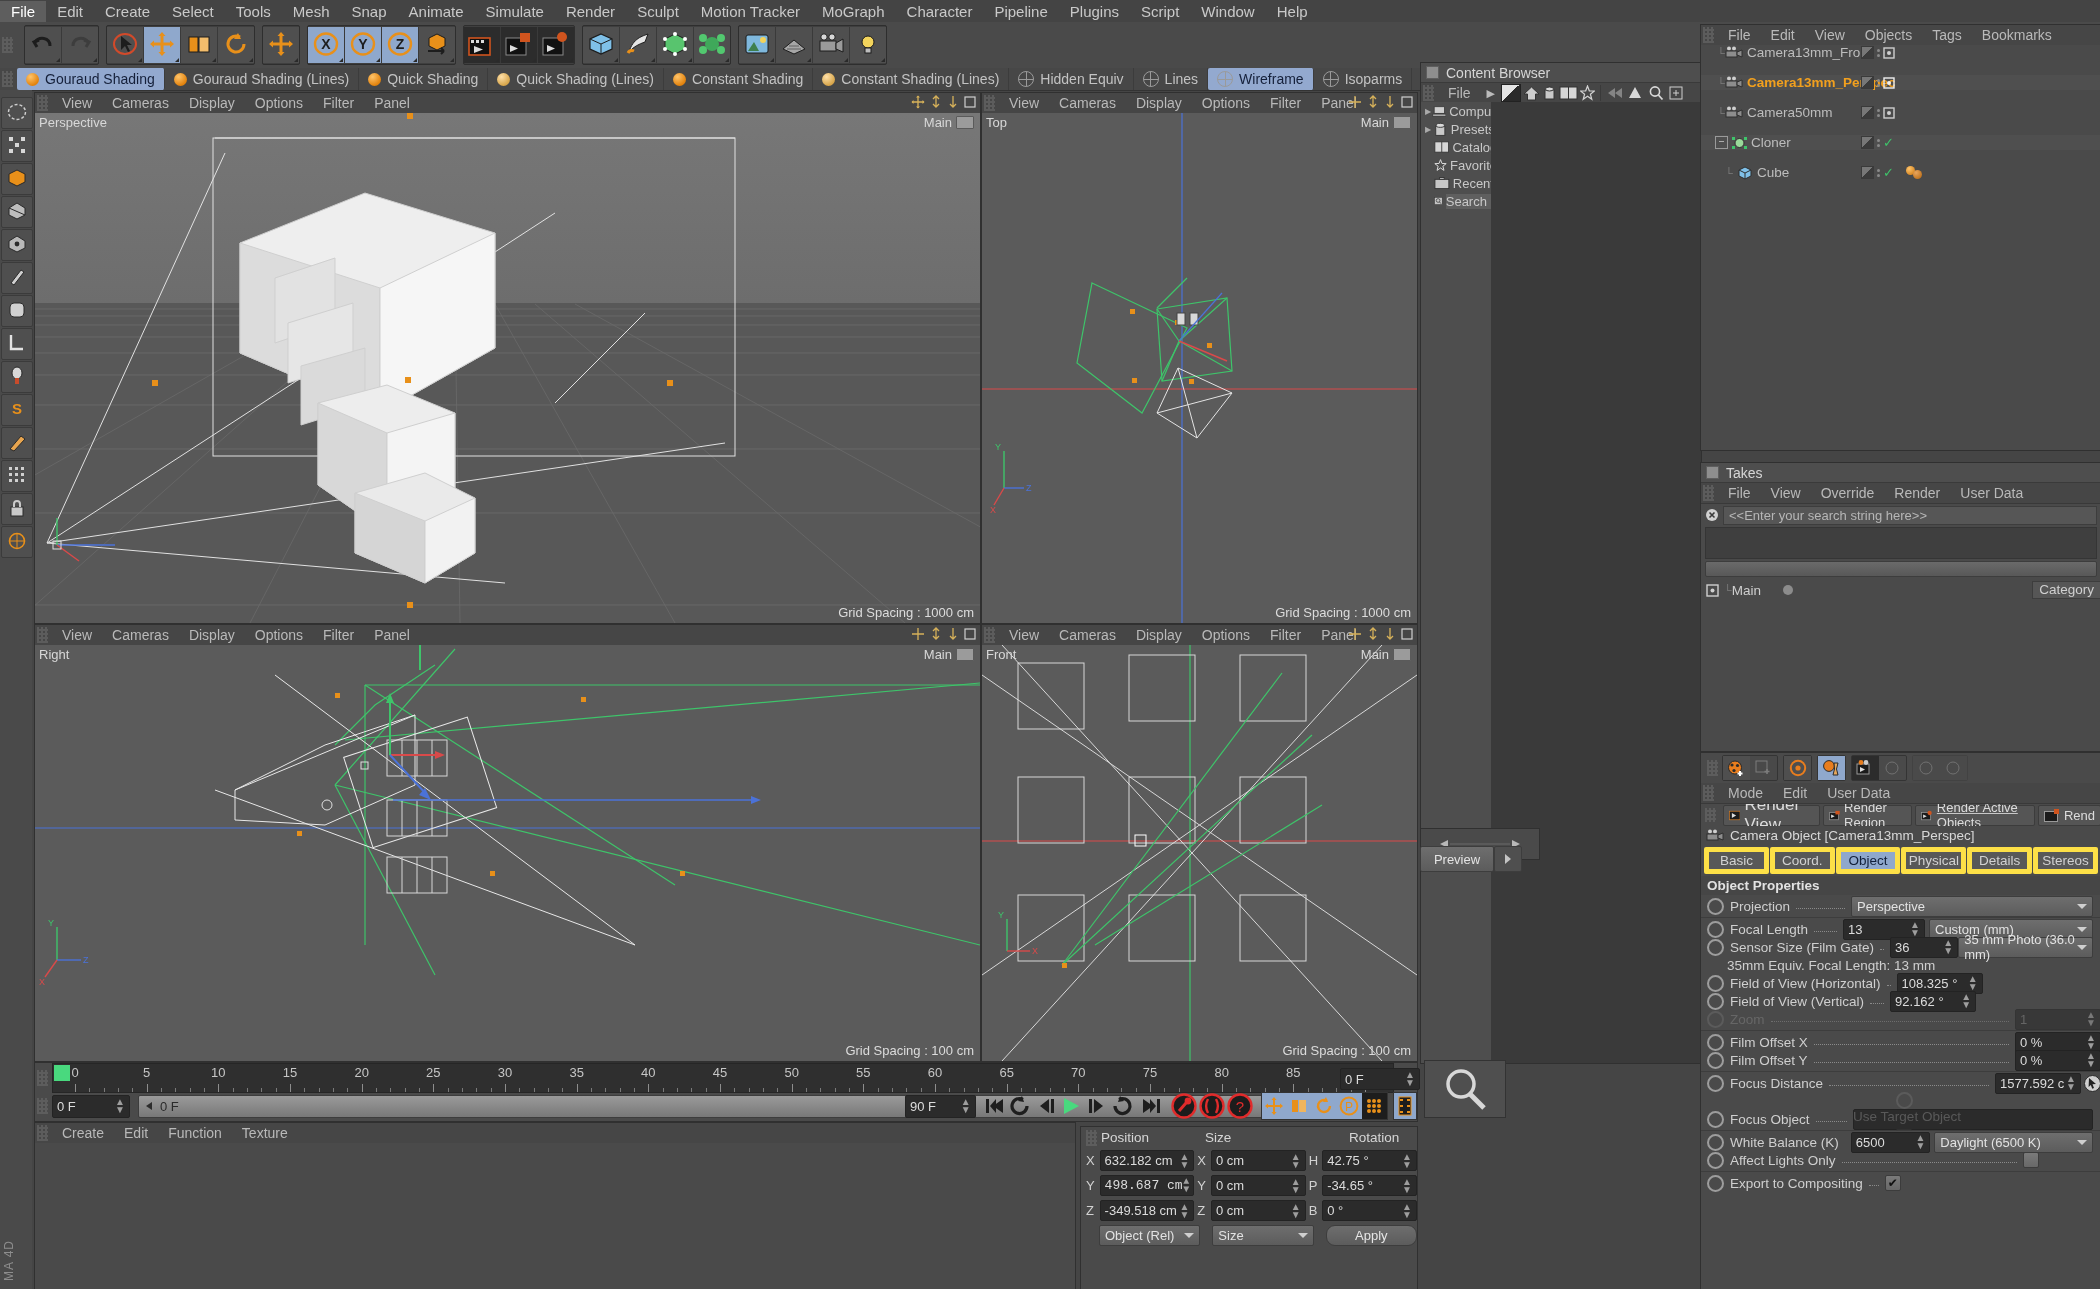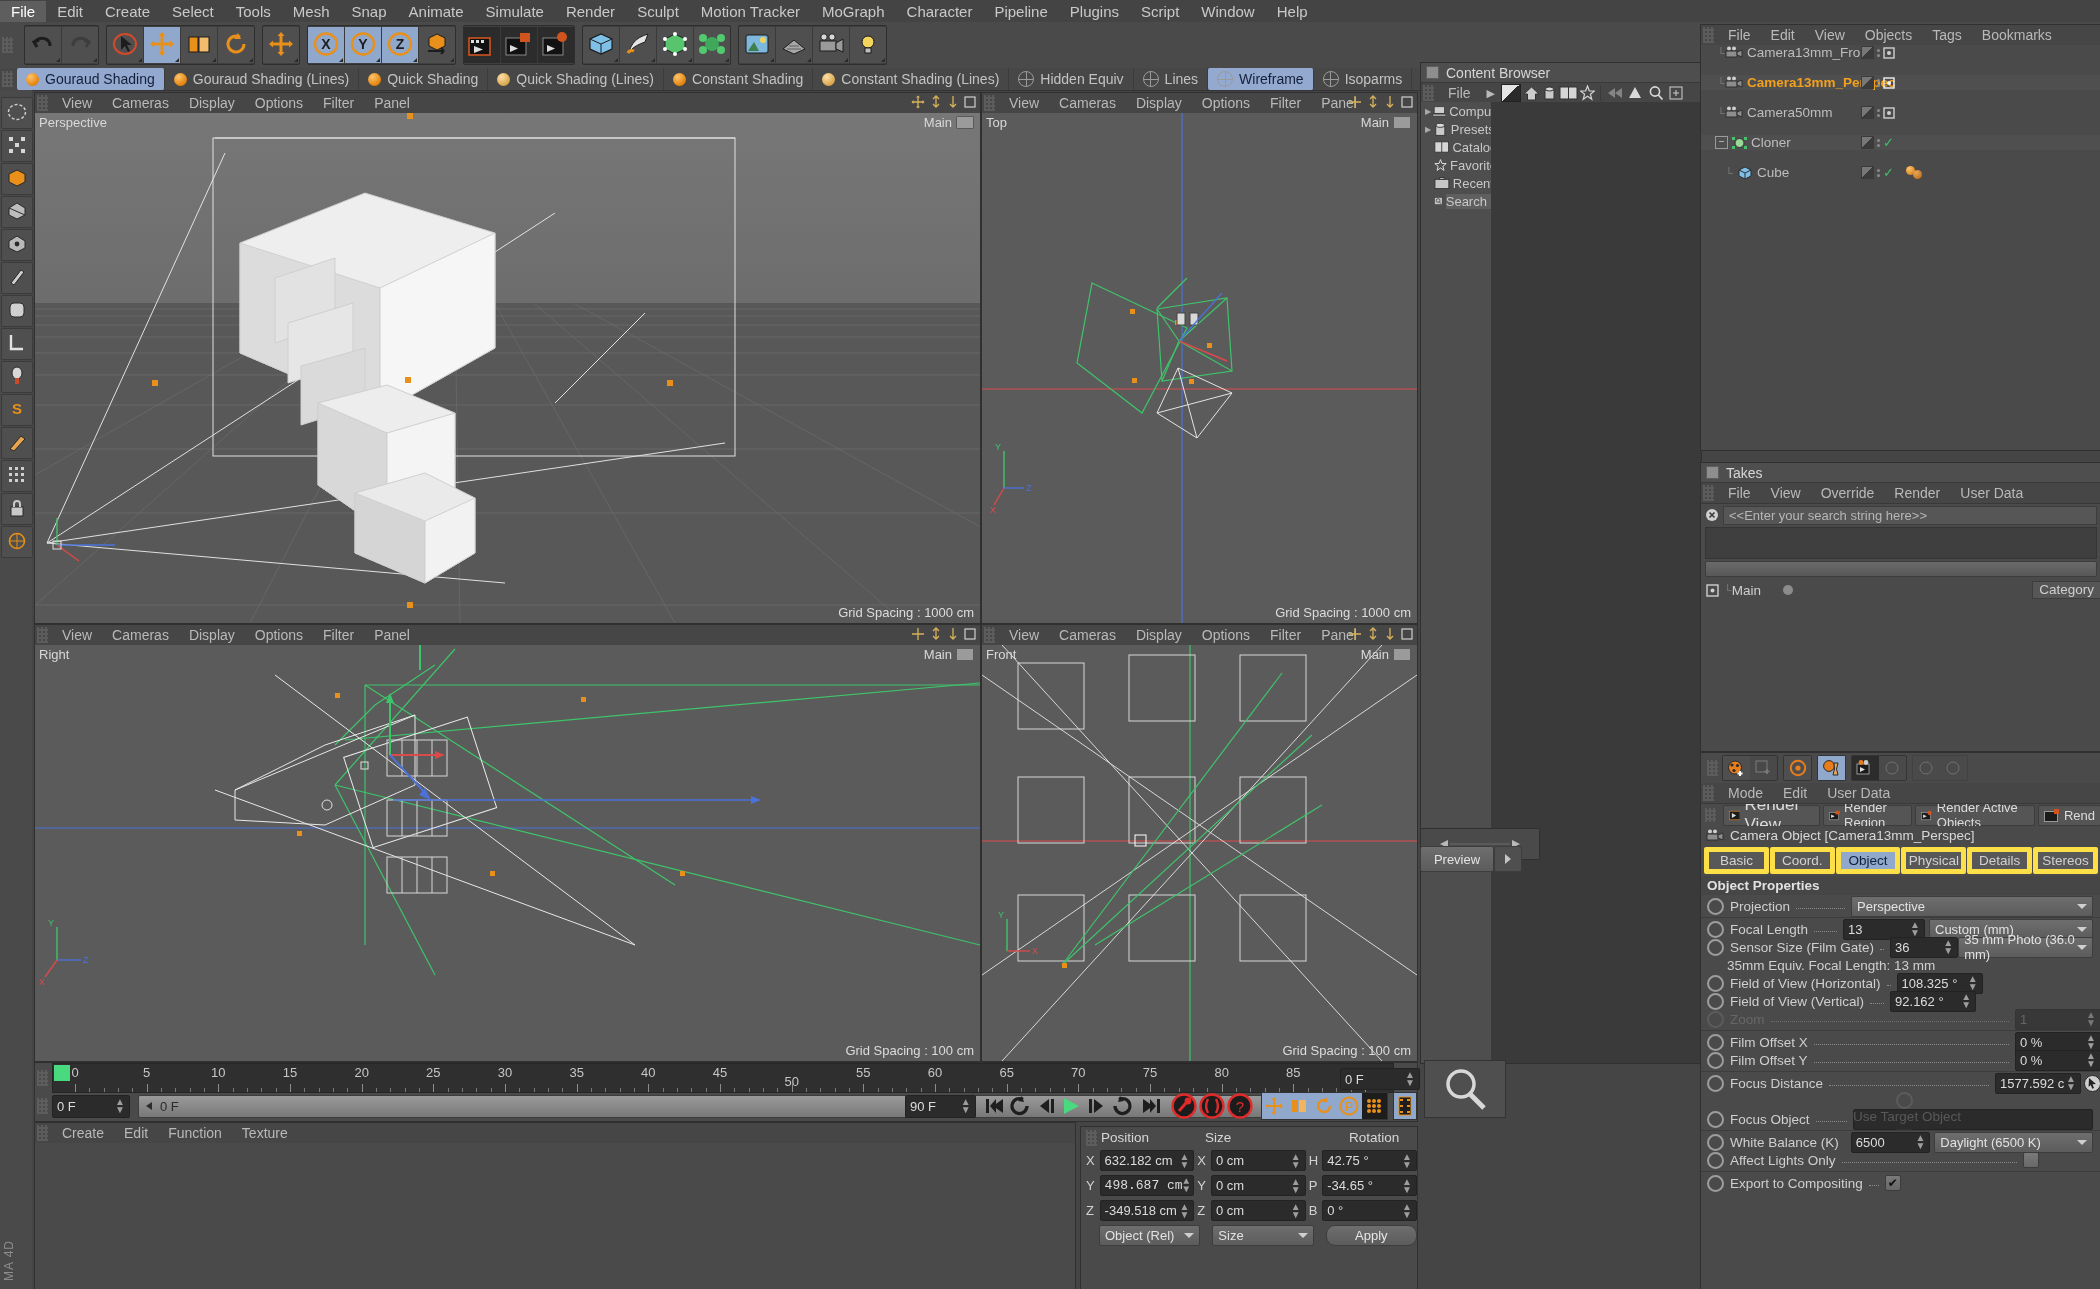--- a/index.html
+++ b/index.html
@@ -1211,21 +1211,21 @@
         <span style="font-size:17px;color:#dcdcdc;">Render View</span>
       </span>
       <span style="display:flex;align-items:center;gap:4px;background:#555;border:1px solid #3c3c3c;border-radius:2px;padding:0 5px;height:19px;">
         <svg width="16" height="13" viewBox="0 0 16 13">
             <rect x="0.5" y="2.5" width="13" height="10" fill="#1b1b1b" stroke="#999"></rect>
             <rect x="9" y="0" width="6" height="5" fill="#d0541e"></rect>
             <polygon points="3,5 3,10 8,7.5" fill="#ddd"></polygon>
           </svg>
         <span style="font-size:13px;color:#dcdcdc;">Render Region</span>
       </span>
-      <span style="display:flex;align-items:center;gap:4px;background:#555;border:1px solid #3c3c3c;border-radius:2px;padding:0 5px;height:19px;">
+      <span style="display:flex;align-items:center;gap:4px;background:#555;border:1px solid #3c3c3c;border-radius:2px;padding:0 5px;height:19px;text-decoration:underline;">
         <svg width="16" height="13" viewBox="0 0 16 13">
             <rect x="0.5" y="2.5" width="13" height="10" fill="#1b1b1b" stroke="#999"></rect>
             <circle cx="12" cy="3" r="3" fill="#d0541e"></circle>
             <polygon points="3,5 3,10 8,7.5" fill="#ddd"></polygon>
           </svg>
         <span style="font-size:13px;color:#dcdcdc;">Render Active Objects</span>
       </span>
       <span style="display:flex;align-items:center;gap:4px;background:#555;border:1px solid #3c3c3c;border-radius:2px;padding:0 5px;height:19px;">
         <svg width="16" height="13" viewBox="0 0 16 13">
             <rect x="0.5" y="2.5" width="13" height="10" fill="#1b1b1b" stroke="#999"></rect>
@@ -1434,21 +1434,21 @@
           <div class="tlnum" style="left: 380.333px;">25</div>
           <div class="tick" style="left: 380.333px; height: 8px;"></div>
           <div class="tlnum" style="left: 452px;">30</div>
           <div class="tick" style="left: 452px; height: 8px;"></div>
           <div class="tlnum" style="left: 523.667px;">35</div>
           <div class="tick" style="left: 523.667px; height: 8px;"></div>
           <div class="tlnum" style="left: 595.333px;">40</div>
           <div class="tick" style="left: 595.333px; height: 8px;"></div>
           <div class="tlnum" style="left: 667px;">45</div>
           <div class="tick" style="left: 667px; height: 8px;"></div>
-          <div class="tlnum" style="left: 738.667px; margin-top: 9px;">50</div>
+          <div class="tlnum" style="left: 738.667px;">50</div>
           <div class="tick" style="left: 738.667px; height: 8px;"></div>
           <div class="tlnum" style="left: 810.333px;">55</div>
           <div class="tick" style="left: 810.333px; height: 8px;"></div>
           <div class="tlnum" style="left: 882px;">60</div>
           <div class="tick" style="left: 882px; height: 8px;"></div>
           <div class="tlnum" style="left: 953.667px;">65</div>
           <div class="tick" style="left: 953.667px; height: 8px;"></div>
           <div class="tlnum" style="left: 1025.33px;">70</div>
           <div class="tick" style="left: 1025.33px; height: 8px;"></div>
           <div class="tlnum" style="left: 1097px;">75</div>

